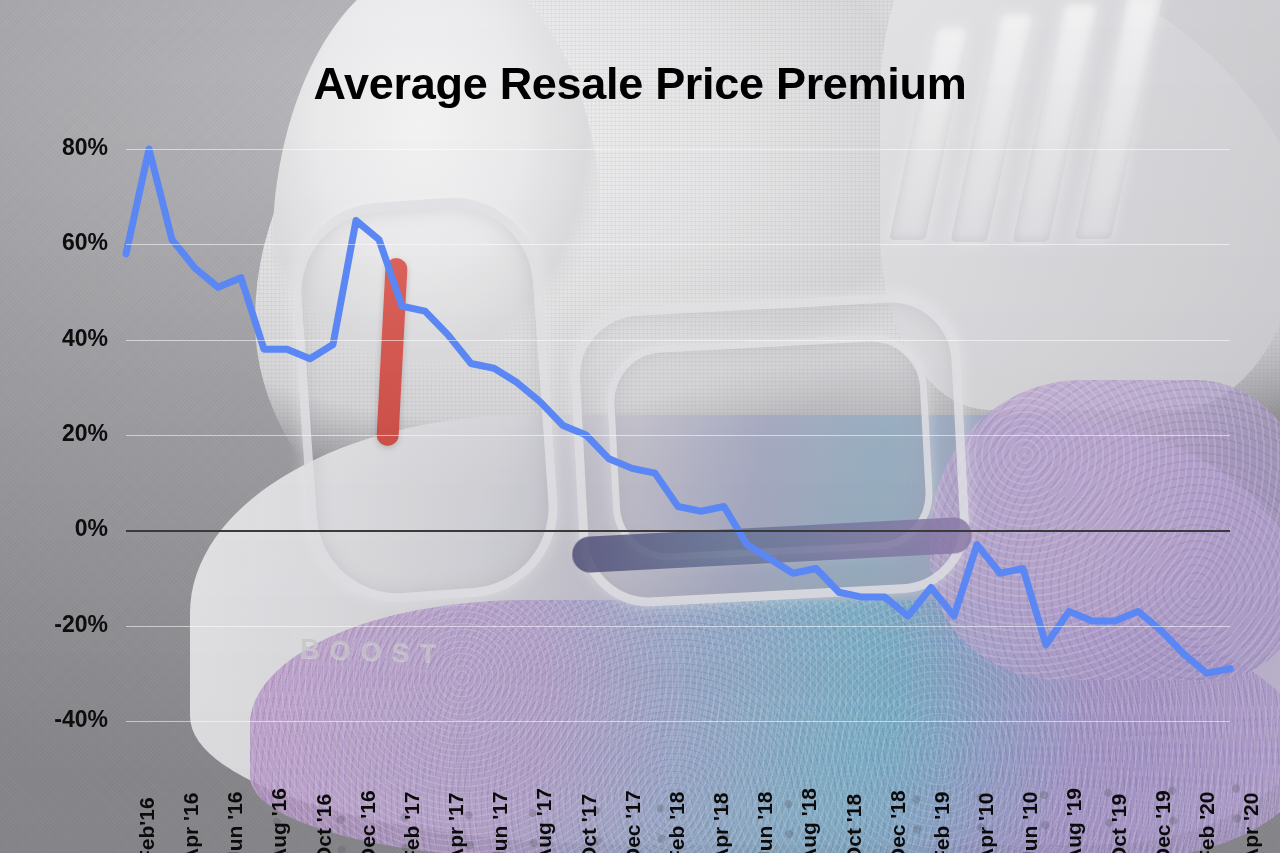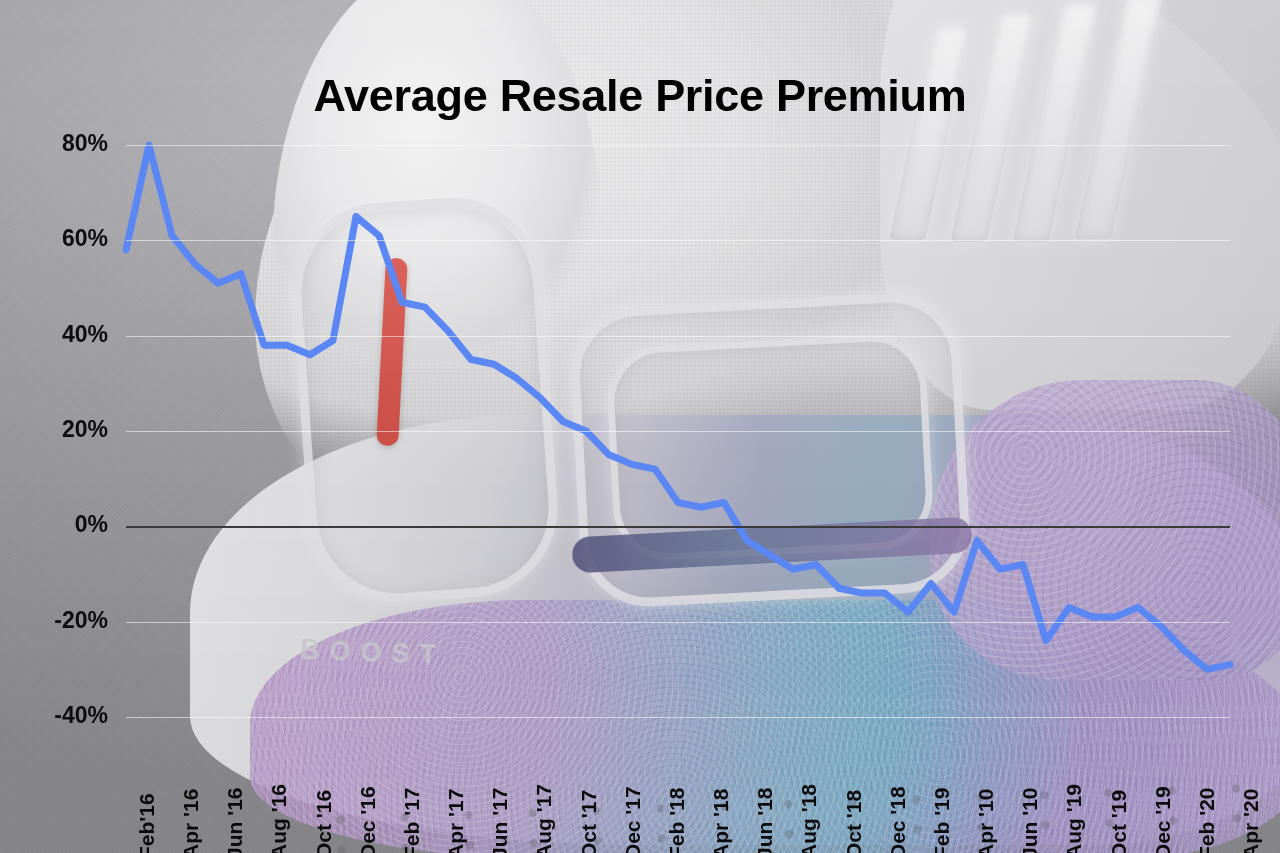--- a/index.html
+++ b/index.html
@@ -188,35 +188,35 @@
     transform: rotate(-2deg);
   }
   
   .bg-veil {
     position: absolute; inset: 0;
     background: linear-gradient(180deg, rgba(140,140,146,.10), rgba(120,120,128,.16));
     mix-blend-mode: multiply;
   }
 
   
-  .chart-area { position: absolute; inset: 0; margin-top: 12px; }
+  .chart-area { position: absolute; inset: 0; }
 
   .chart-title {
     position: absolute;
     left: 0; right: 0; top: 58px;
     text-align: center;
     font-family: "Liberation Sans", sans-serif;
     font-weight: 700;
     font-size: 45px;
     color: #000;
     letter-spacing: -.3px;
     white-space: nowrap;
   }
 
-  .plot { position: absolute; left: 126px; top: 133px; width: 1104px; height: 572px; }
+  .plot { position: absolute; left: 126px; top: 149px; width: 1104px; height: 572px; }
 
   .gridline {
     position: absolute; left: 0; width: 100%; height: 1px;
     background: rgba(255,255,255,.55);
   }
   .zeroline {
     position: absolute; left: 0; width: 100%; height: 2px;
     background: #3a3a3a;
   }
   .ytick {

